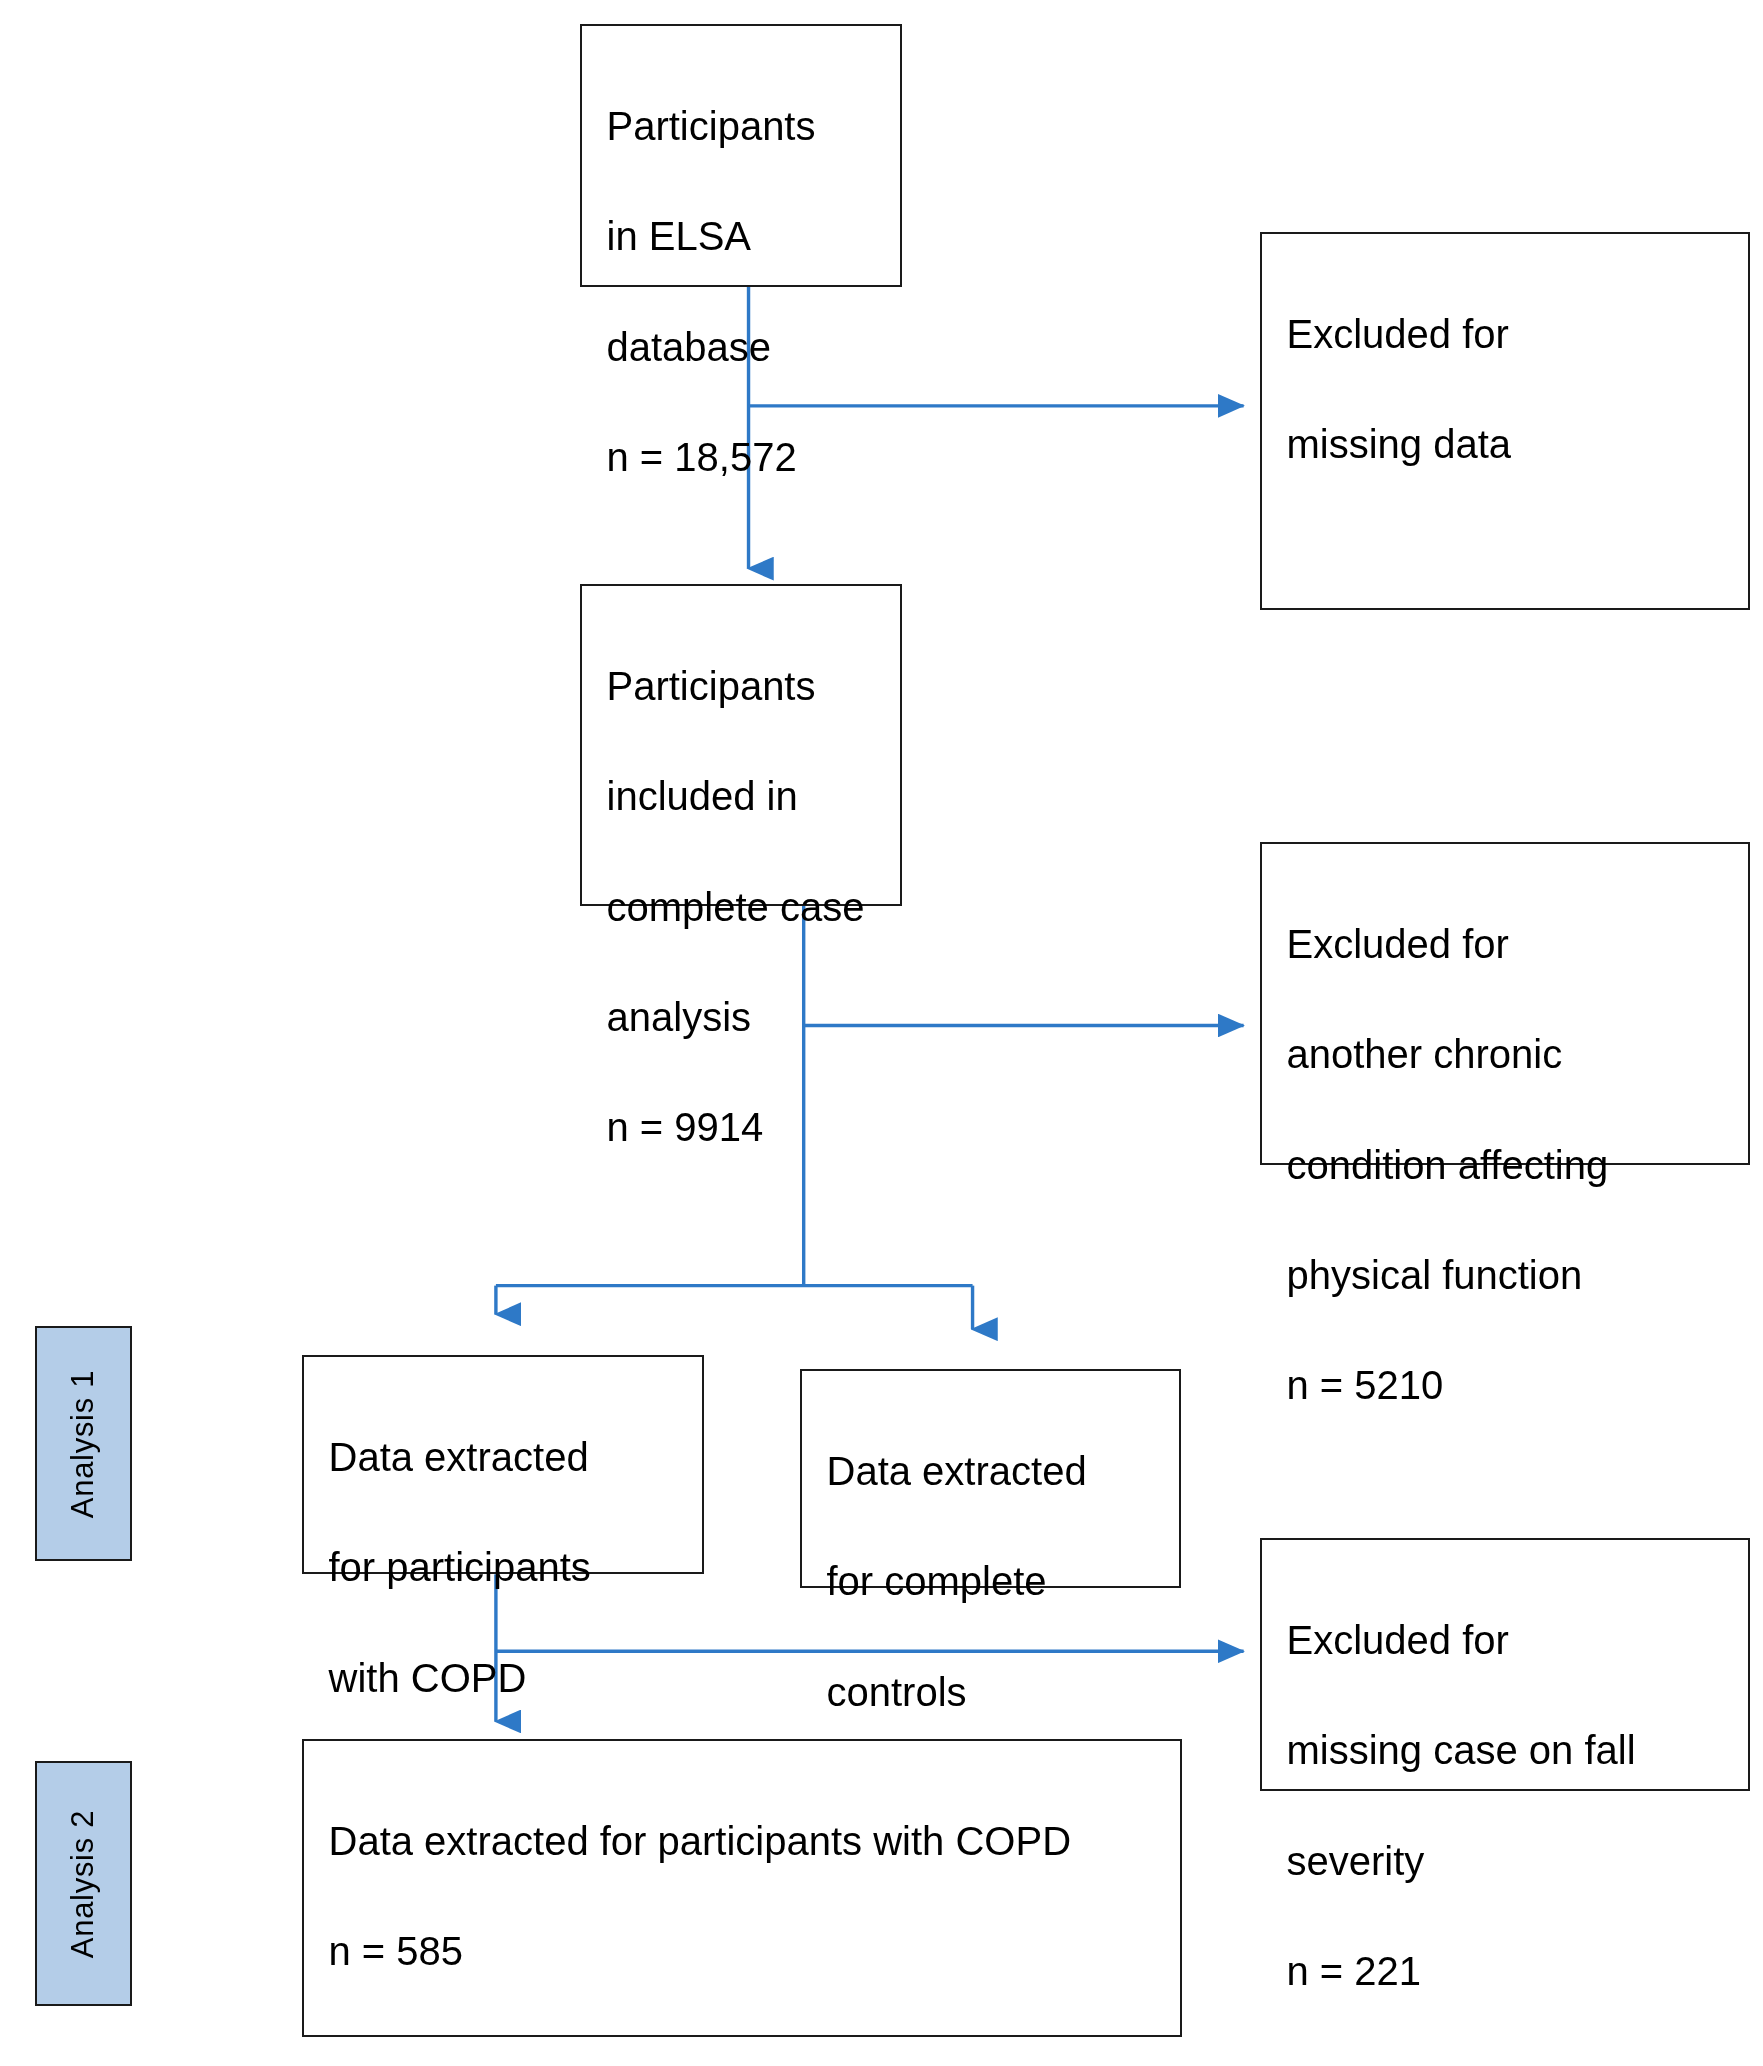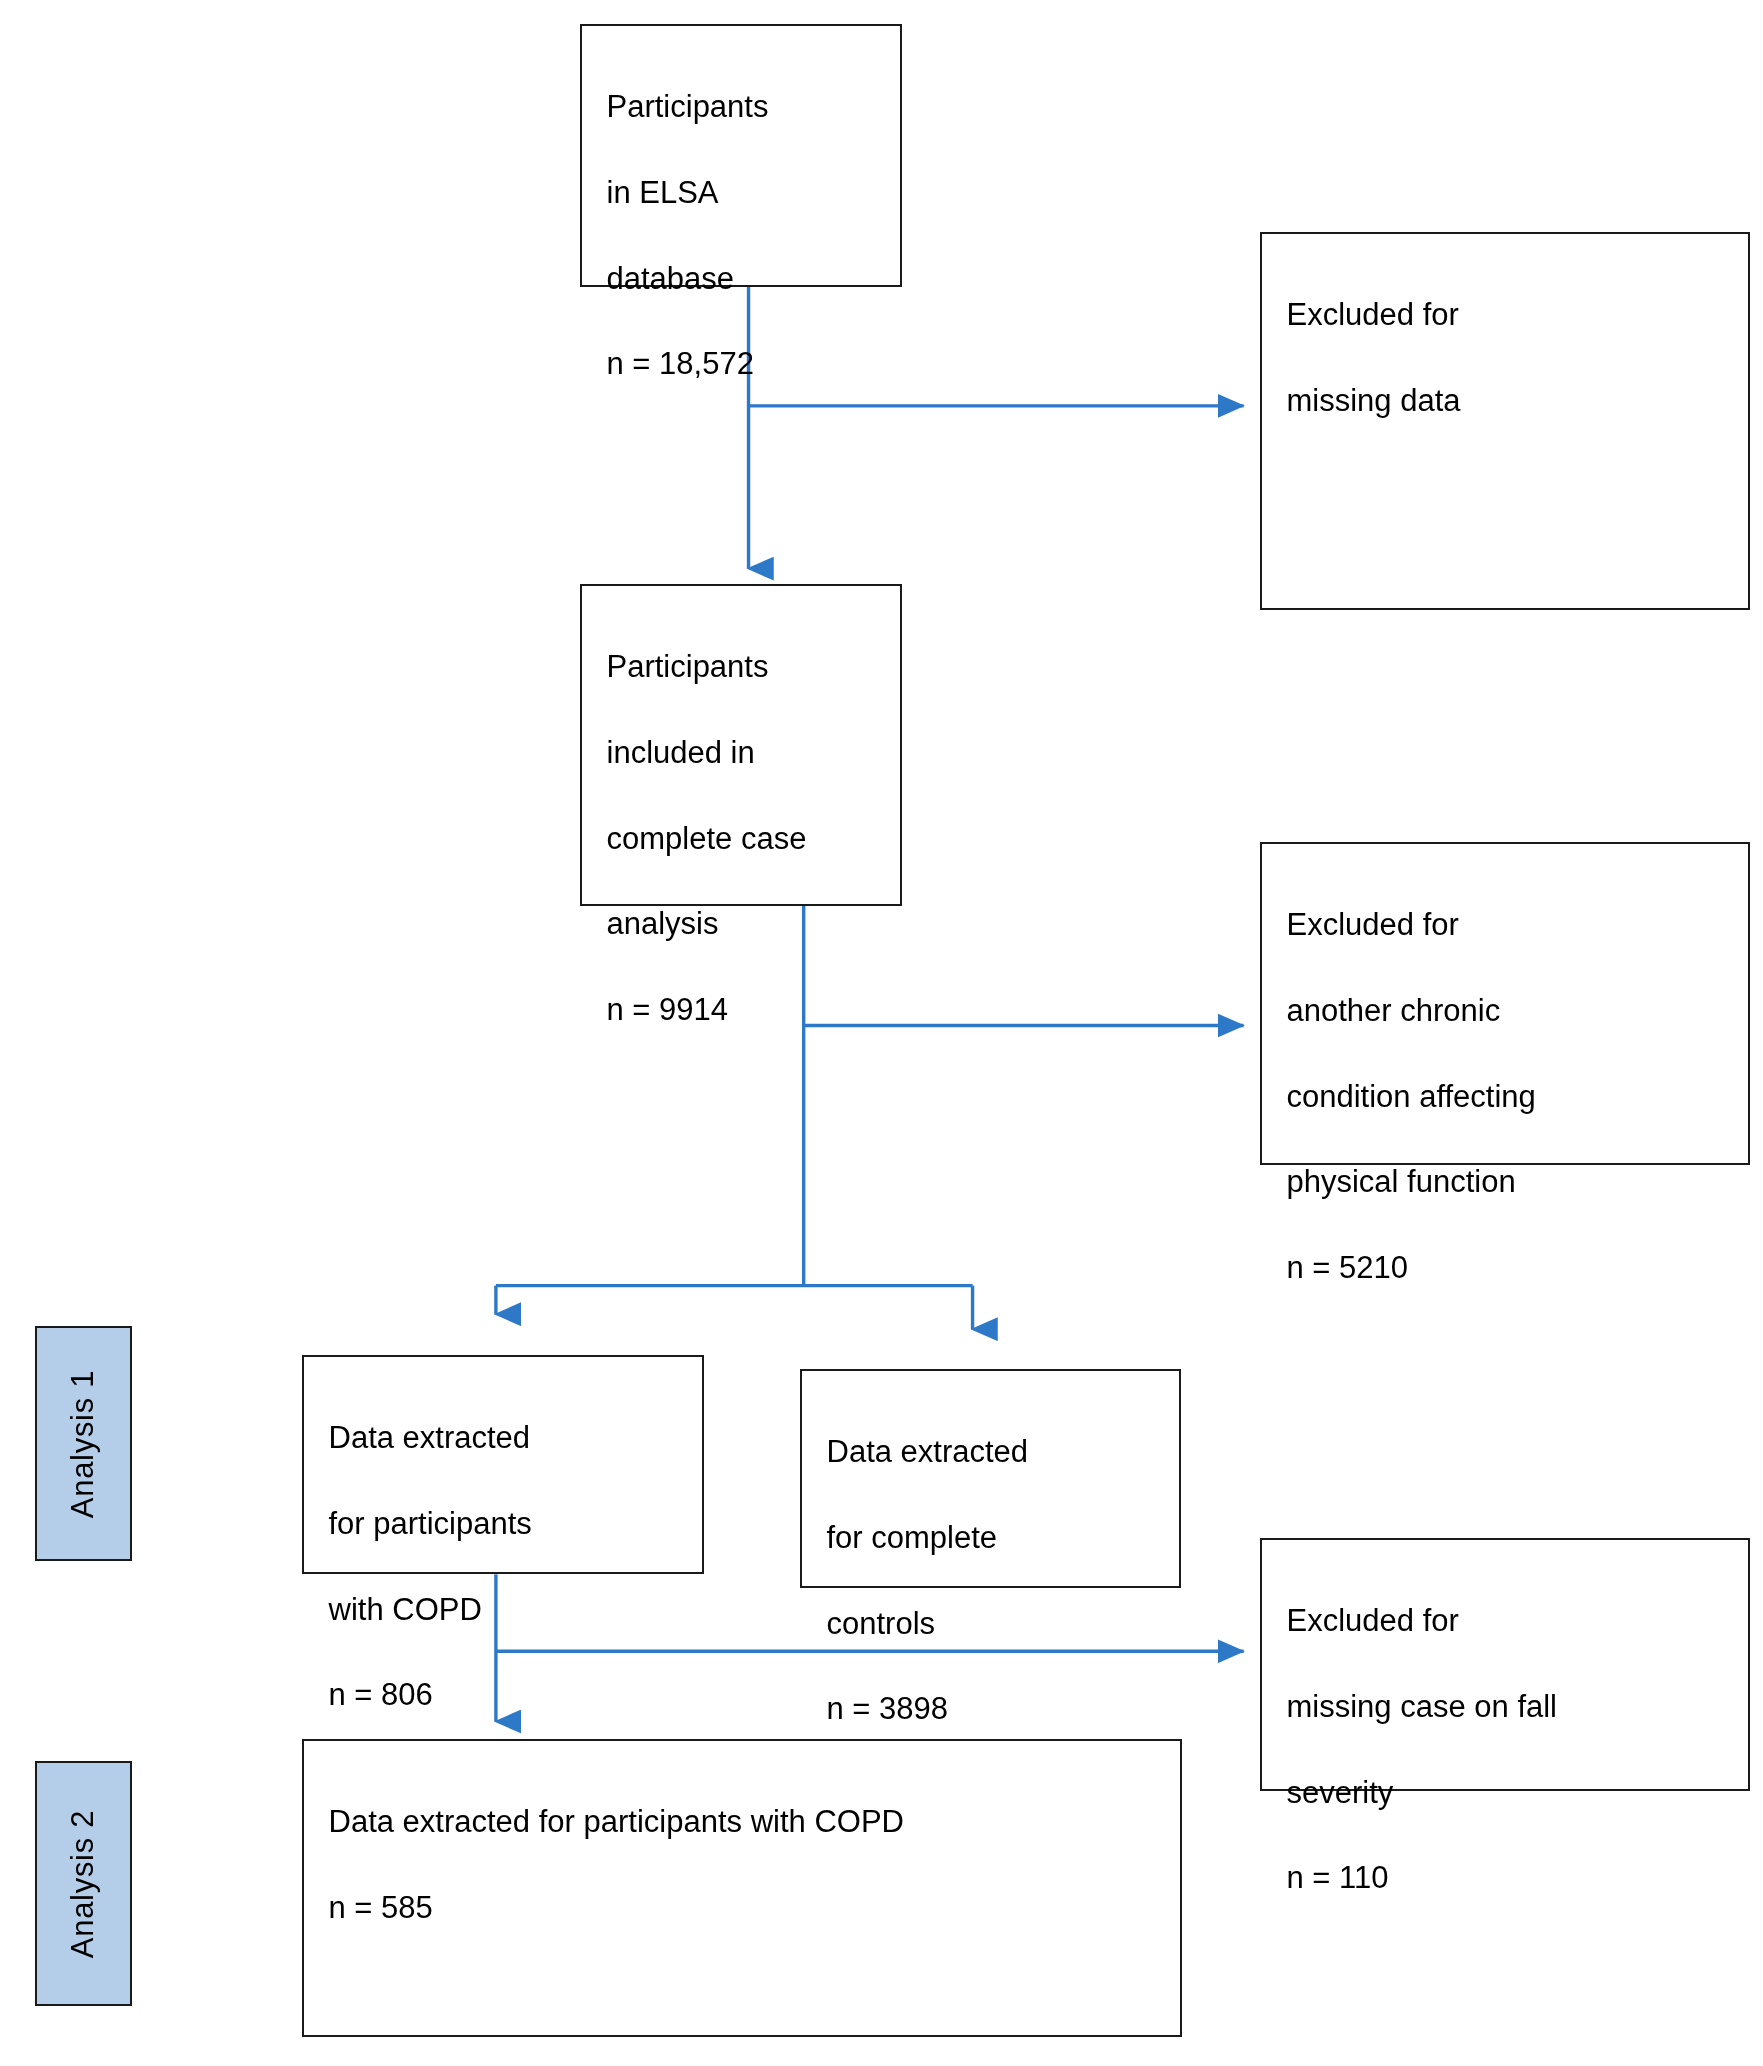--- a/index.html
+++ b/index.html
@@ -16,21 +16,21 @@
     font-family: "Liberation Sans", "DejaVu Sans", sans-serif;
     color: #000000;
     overflow: hidden;
   }
   .node {
     position: absolute;
     box-sizing: border-box;
     border: 2px solid #1a1a1a;
     background: #ffffff;
     color: #000000;
-    font-size: 31px;
+    font-size: 40px;
     line-height: 1.38;
     padding: 17.7px 20.4px 17.7px 24.5px;
     white-space: pre-line;
   }
   .node .line { display: block; }
   .node ul {
     list-style: none;
     margin: 0;
     padding: 0;
   }
@@ -155,21 +155,21 @@
     <span class="line">Data extracted</span>
     <span class="line">for complete</span>
     <span class="line">controls</span>
     <span class="line">n = 3898</span>
   </div>
 
   <div class="node" style="left:1260px; top:1538px; width:490px; height:253px;">
     <span class="line">Excluded for</span>
     <span class="line">missing case on fall</span>
     <span class="line">severity</span>
-    <span class="line">n = 110</span>
+    <span class="line">n = 221</span>
   </div>
 
   <div class="analysis-tag" style="left:35px; top:1761px; width:97px; height:245px;">
     <span>Analysis 2</span>
   </div>
 
   <div class="node" style="left:302px; top:1739px; width:880px; height:298px;">
     <span class="line">Data extracted for participants with COPD</span>
     <span class="line">n = 585</span>
     <ul>

